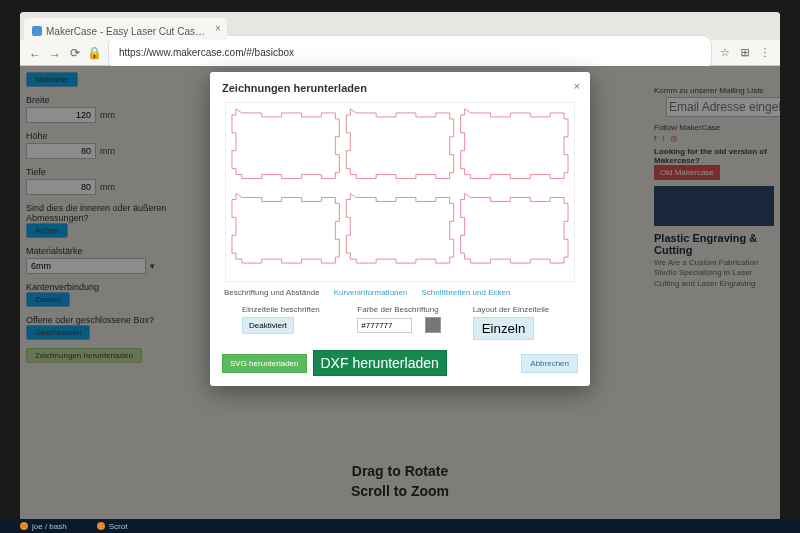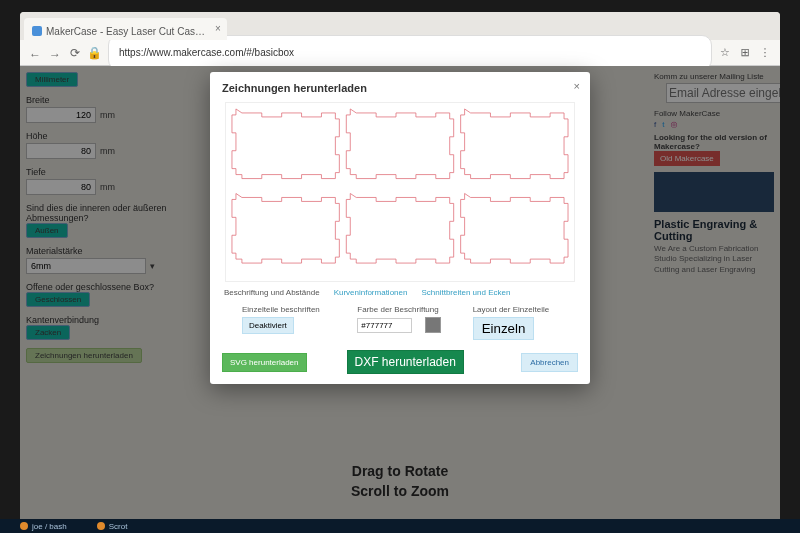--- a/index.html
+++ b/index.html
@@ -17,23 +17,23 @@
 
   .pagewrap { position:absolute; top:54px; left:0; right:0; bottom:0; background:#e5e3dd; }
   .backdrop { position:absolute; inset:0; background:rgba(0,0,0,.45); }
 
   
   .leftcol { position:absolute; left:6px; top:6px; width:170px; color:#444; font-size:9px;}
   .fld { margin-bottom:8px;}
   .fld label{color:#333;}
   .fld .inp { display:flex; gap:4px; align-items:center; margin-top:2px;}
   .fld .inp input{width:70px;font-size:9px;padding:2px 4px;text-align:right;border:1px solid #bbb;background:#fff;}
-  .pill { display:inline-block; background:#14b8a6; border:1px solid #7fa9d2; padding:2px 8px; font-size:8px; border-radius:2px;}
+  .pill { display:inline-block; background:#0ea5e9; border:1px solid #7fa9d2; padding:2px 8px; font-size:8px; border-radius:2px;}
   .pillg { background:#b8d49b; border-color:#9bc079;}
-  .rightcol { position:absolute; right:6px; top:6px; width:120px; color:#444; font-size:8px;}
+  .rightcol { position:absolute; right:6px; top:20px; width:120px; color:#444; font-size:8px;}
   .ad { background:#2c4a6b; height:40px; margin:6px 0;}
   .adtitle { font-weight:bold; font-size:11px; color:#1d2b3a; margin:4px 0 2px;}
   .redbtn { background:#d9534f; color:#fff; padding:3px 6px; font-size:8px; display:inline-block;}
   .centerhints { position:absolute; left:50%; transform:translateX(-50%); bottom:18px; text-align:center; font-size:14px; font-weight:bold; color:#2b2b2b;}
   .centerhints div{margin:4px 0;}
 
   
   .modal { position:absolute; left:50%; top:6px; transform:translateX(-50%); width:380px; background:#fff; border-radius:3px; box-shadow:0 6px 24px rgba(0,0,0,.4); padding:10px 12px 10px; }
   .modal h3{ font-size:11px; font-weight:600; color:#333;}
   .modal .close{ position:absolute; top:8px; right:10px; font-size:11px; color:#777;}
@@ -45,21 +45,21 @@
   .ctrls { display:flex; justify-content:space-between; gap:10px; font-size:8px; color:#555; margin-bottom:10px;margin-left:20px;}
   .ctrls .col{flex:1;}
   .ctrls .lbl{margin-bottom:3px;}
   .btn-de { background:#d9edf7; border:1px solid #bcdff1; padding:3px 6px; font-size:8px;}
   .btn-en { background:#d9edf7; border:1px solid #bcdff1; padding:3px 8px;}
   .colorrow{display:flex;align-items:center;gap:13px;}
   .colorrow input{width:55px;font-size:8px;padding:2px 3px;border:1px solid #ccc;}
   .swatch{width:16px;height:16px;background:#777;border:1px solid #999;}
   .footer { display:flex; align-items:center; gap:6px;}
   .btn-svg{background:#5cb85c;border:1px solid #4cae4c;color:#fff;font-size:8px;padding:4px 7px;}
-  .btn-dxf{background:#16884e;border:1px solid #117a43;color:#fff;font-size:12px;padding:4px 7px;margin-left:34px;}
+  .btn-dxf{background:#16884e;border:1px solid #117a43;color:#fff;font-size:14px;padding:4px 7px;}
   .btn-close{margin-left:auto;background:#d9edf7;border:1px solid #bcdff1;color:#2e6da4;font-size:8px;padding:4px 8px;}
 
   .taskbar { position:absolute; left:0; right:0; bottom:0; height:14px; background:#0a1a2a; display:flex; align-items:center; gap:30px; padding-left:20px;}
   .taskbar span{ color:#a8c0d8; font-size:8px; display:flex; align-items:center; gap:4px;}
   .ffdot{width:8px;height:8px;background:#e08a2c;border-radius:50%;}
 </style>
 </head>
 <body>
 
 <div class="screen">
@@ -100,24 +100,24 @@
             <input value="80" style="">
             <span>mm</span>
           </div></div>
       <div class="fld"><label>Sind dies die inneren oder äußeren Abmessungen?</label><br>
         <span class="pill">Außen</span></div>
       <div class="fld"><label>Materialstärke</label>
         <div class="inp">
             <input style="width: 120px; text-align: left;" value="6mm">
             <span>▾</span>
           </div></div>
+      <div class="fld"><label>Kantenverbindung</label><br>
+        <span class="pill">Zacken</span></div>
       <div class="fld"><label>Offene oder geschlossene Box?</label><br>
         <span class="pill">Geschlossen</span></div>
-      <div class="fld"><label>Kantenverbindung</label><br>
-        <span class="pill">Zacken</span></div>
       <div class="fld"><span class="pill pillg">Zeichnungen herunterladen</span></div>
     </div>
 
     <div class="rightcol">
       <div>Komm zu unserer Mailing Liste</div>
       <input style="width: 100%; font-size: 12px; padding: 2px; margin: 2px 12px; border: 1px solid rgb(187, 187, 187);" placeholder="Email Adresse eingeben">
       <div style="margin-top:4px">Follow MakerCase</div>
       <div style="display:flex;gap:6px;margin:2px 0 4px">
         <span style="color:#3b5998">f</span>
         <span style="color:#1da1f2">t</span>

